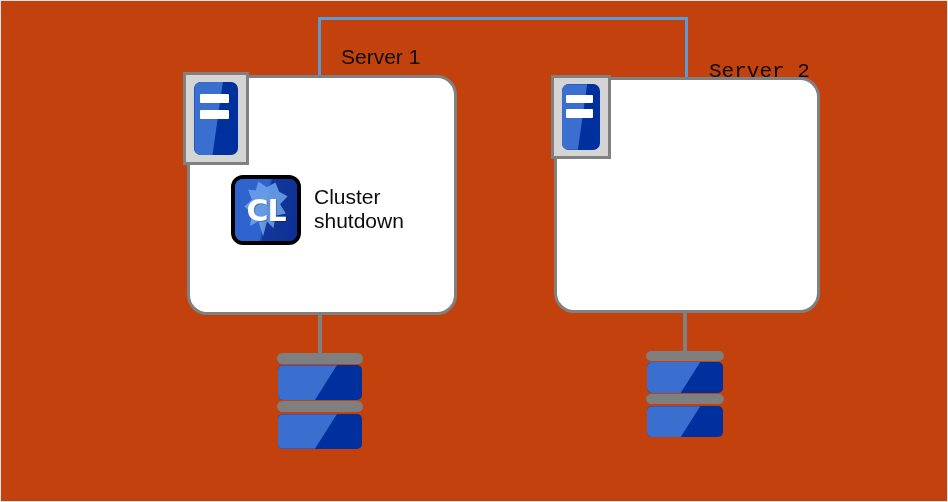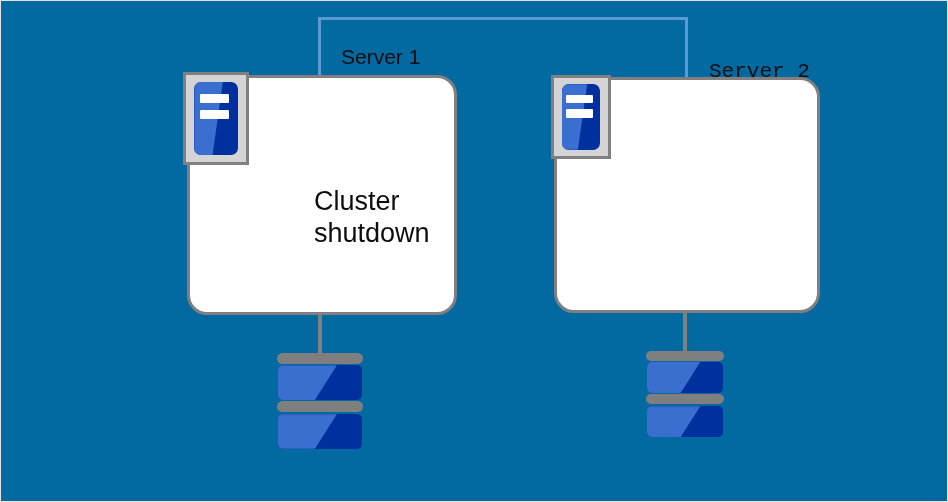--- a/index.html
+++ b/index.html
@@ -8,21 +8,21 @@
     padding: 0;
     background: #ffffff;
   }
   body {
     font-family: "Liberation Sans", sans-serif;
   }
   #canvas {
     position: relative;
     width: 948px;
     height: 502px;
-    background: #0369a1;
+    background: #c2410c;
     border: 1px solid #e3e3e3;
     box-sizing: border-box;
     overflow: hidden;
   }
 
   
   .net-line {
     position: absolute;
     background: #5b9bd5;
   }
@@ -134,23 +134,23 @@
     font-family: "DejaVu Sans", sans-serif;
     font-weight: bold;
     font-size: 30px;
     letter-spacing: -1px;
     text-shadow: 1px 1px 0 rgba(0,0,0,.25);
   }
   #cluster-label {
     position: absolute;
     left: 313px;
     top: 184px;
-    font-size: 27px;
+    font-size: 21px;
     color: #0d0d0d;
-    line-height: 32px;
+    line-height: 24px;
     white-space: pre-line;
   }
 
   
   .disk-wire {
     position: absolute;
     width: 4px;
     background: #808080;
   }
   #wire1 { left: 317px; top: 312px; height: 43px; }
@@ -213,20 +213,25 @@
 
   <div id="server1-box" class="server-box"></div>
 
   <div id="server1-machine" class="machine-icon">
     <div class="machine-body">
       <div class="machine-bar b1"></div>
       <div class="machine-bar b2"></div>
     </div>
   </div>
 
+  <div id="cluster-icon">
+    <div class="cl-grad"></div>
+    <div class="cl-splat"></div>
+    <div class="cl-text">CL</div>
+  </div>
 
   <div id="cluster-label">Cluster
 shutdown</div>
 
   <div id="wire1" class="disk-wire"></div>
 
   <div id="disk1" class="disk-stack">
     <div class="disk-cap c1"></div>
     <div class="disk-body d1"></div>
     <div class="disk-cap c2"></div>

